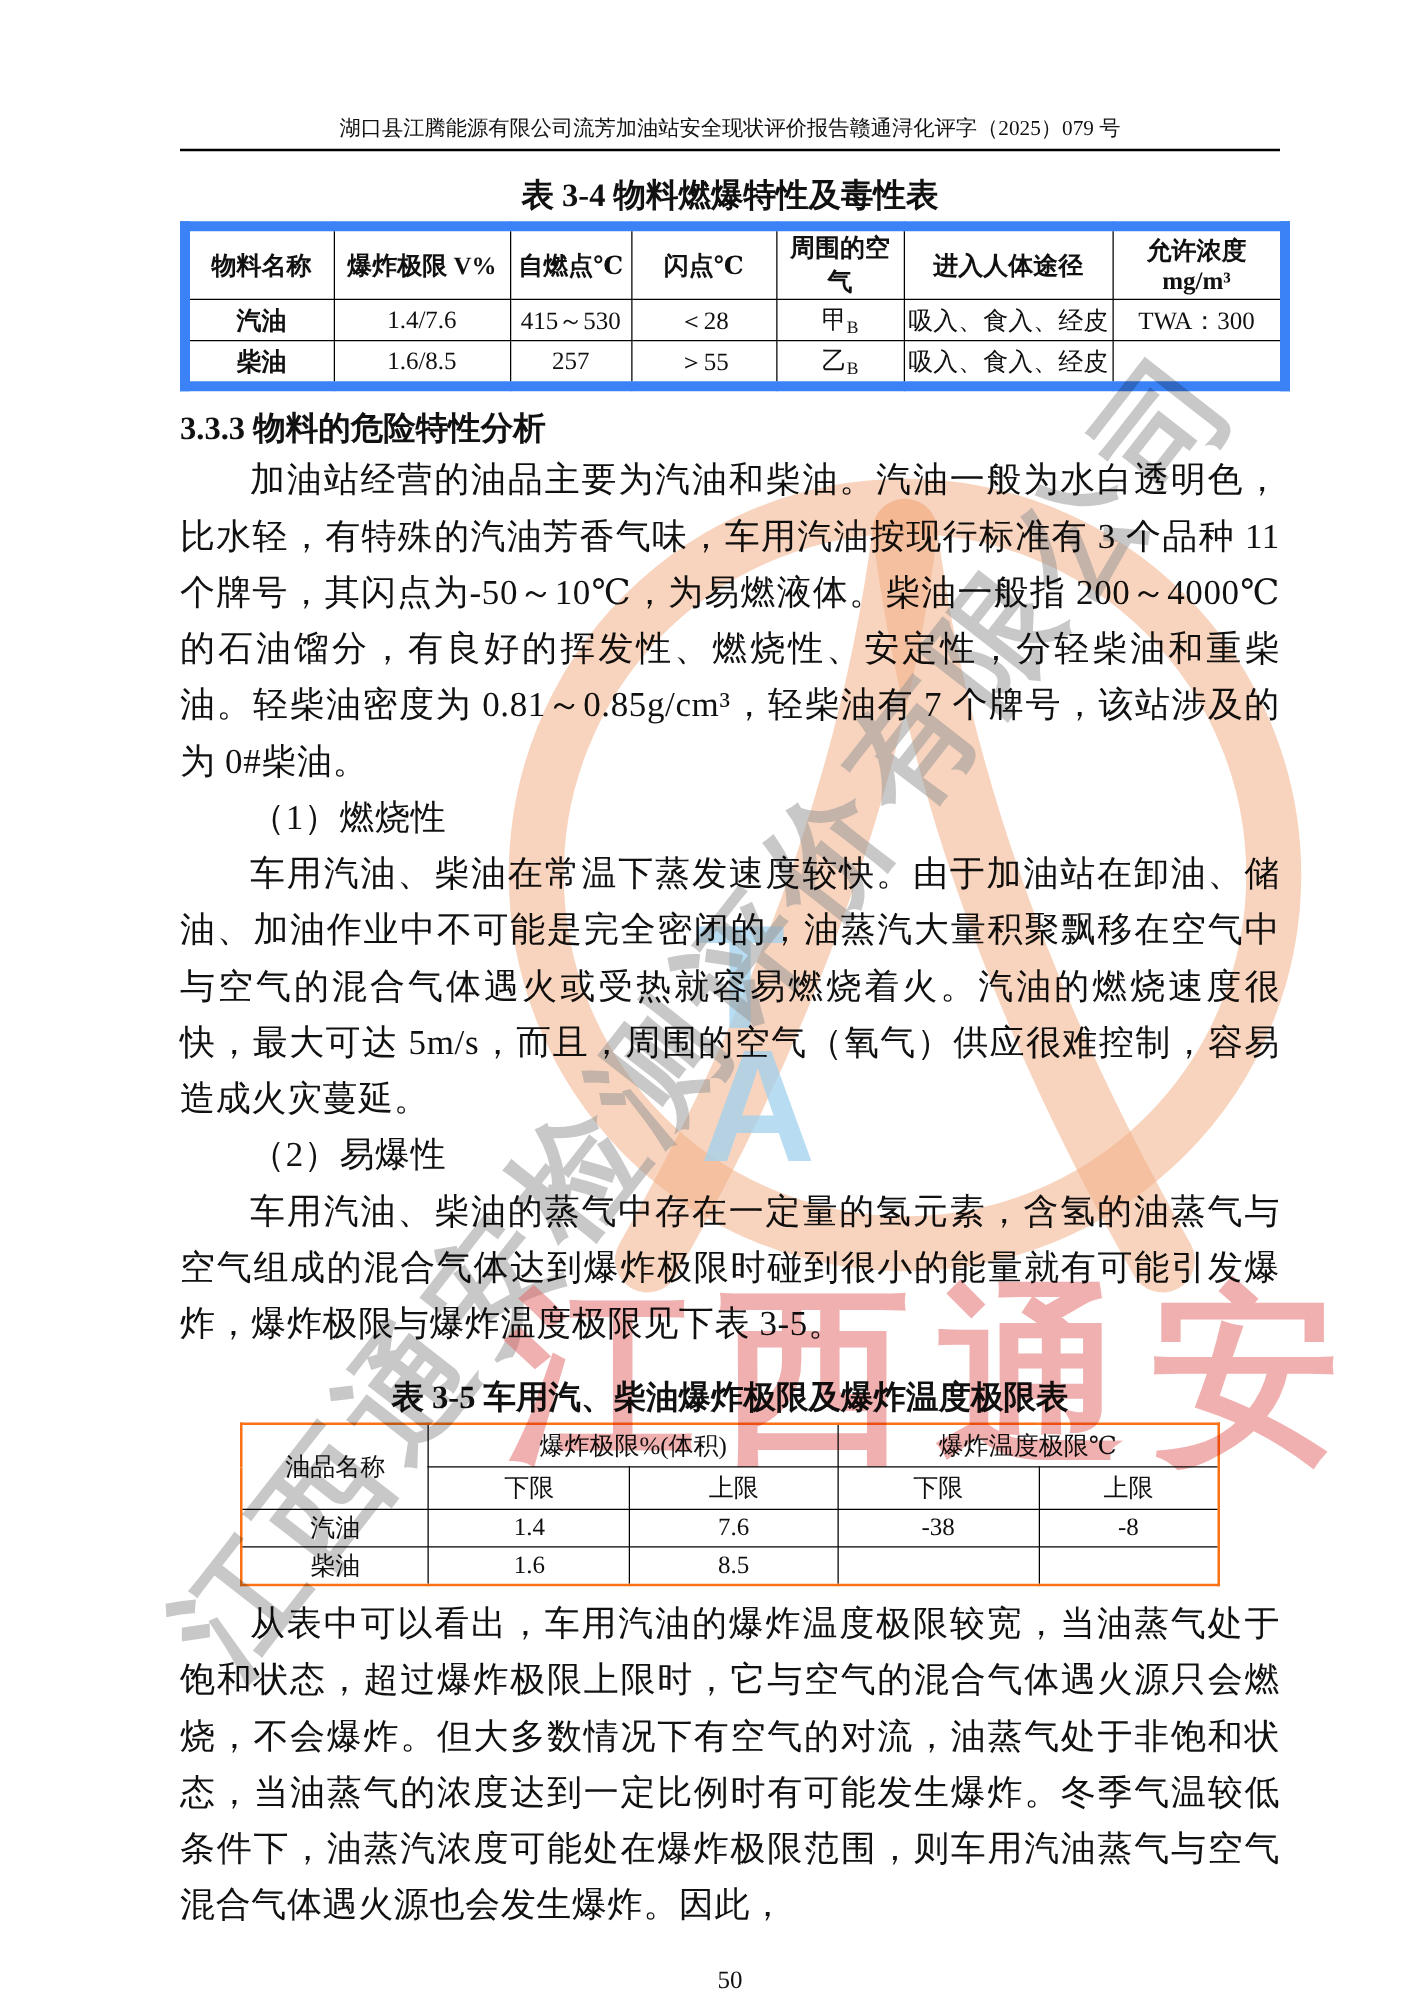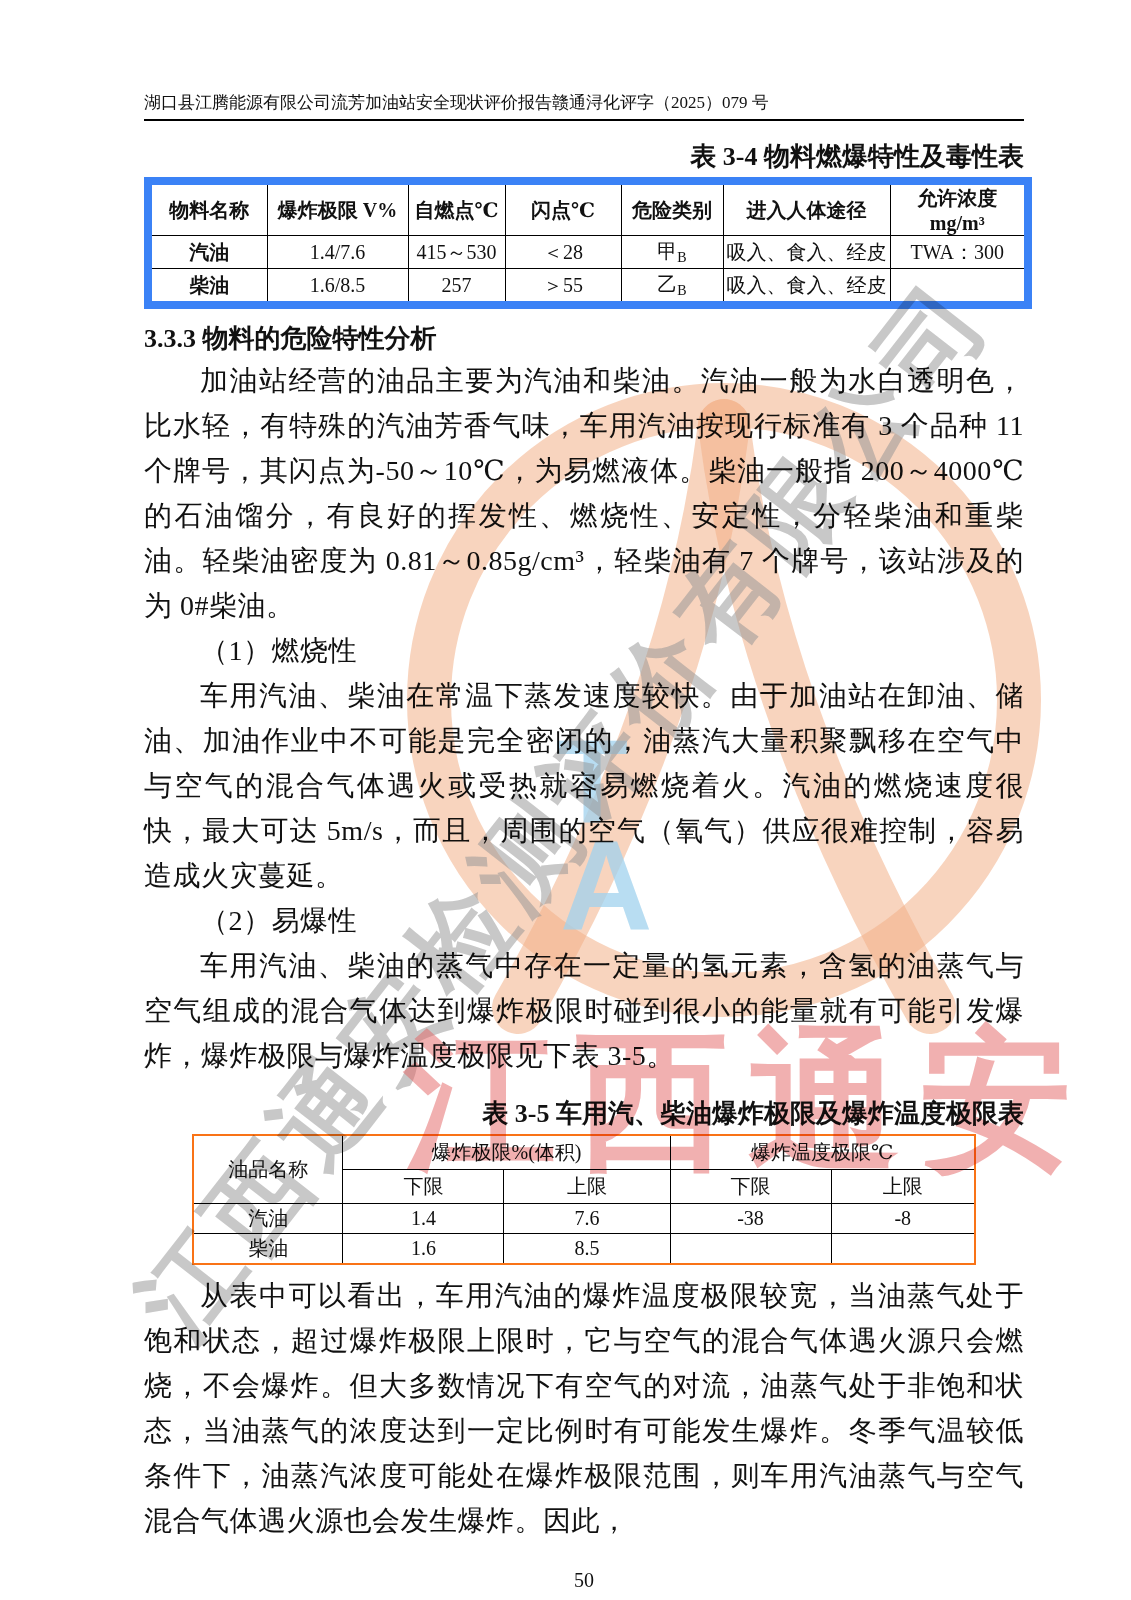--- a/index.html
+++ b/index.html
@@ -5,26 +5,26 @@
   html,body{margin:0;padding:0;background:#ffffff;}
   body{
     width:1131px;height:1600px;position:relative;overflow:hidden;
     font-family:"Liberation Serif","DejaVu Serif",serif;
     color:#111;
   }
   .page{position:absolute;inset:0;}
   .content{position:absolute;left:144px;top:0;width:880px;padding-top:92px;}
 
   
-  .doc-header{display:flex;justify-content:flex-start;align-items:flex-end;
+  .doc-header{display:flex;justify-content:center;align-items:flex-end;
     font-size:17px;line-height:22px;white-space:nowrap;}
   .header-rule{border-top:2px solid #000;margin-top:5px;}
 
   
-  .t-title{text-align:right;font-weight:bold;font-size:26px;line-height:32px;margin-top:20px;}
+  .t-title{text-align:center;font-weight:bold;font-size:26px;line-height:32px;margin-top:20px;}
 
   
   table{border-collapse:collapse;table-layout:fixed;}
   .t34{width:880px;margin-top:4px;border:8px solid #3b82f6;}
   .t35{width:782px;margin:4px auto 0 auto;border:2px solid #f97316;}
   th,td{border:1px solid #000;text-align:center;vertical-align:middle;
     padding:0 2px;overflow:hidden;}
   .t34 th{font-size:20px;font-weight:bold;height:33px;}
   .t34 td{font-size:20px;height:32px;}
   .t34 td.mat{font-weight:bold;}
@@ -81,21 +81,21 @@
           <col style="width:102px">
           <col style="width:167px">
           <col style="width:138px">
       </colgroup>
       <thead>
         <tr>
           <th>物料名称</th>
           <th>爆炸极限 V%</th>
           <th>自燃点℃</th>
           <th>闪点℃</th>
-          <th>危险类别</th>
+          <th>周围的空气</th>
           <th>进入人体途径</th>
           <th>允许浓度 mg/m³</th>
         </tr>
       </thead>
       <tbody>
         <tr>
           <td class="mat">汽油</td>
           <td>1.4/7.6</td>
           <td>415～530</td>
           <td>＜28</td>

